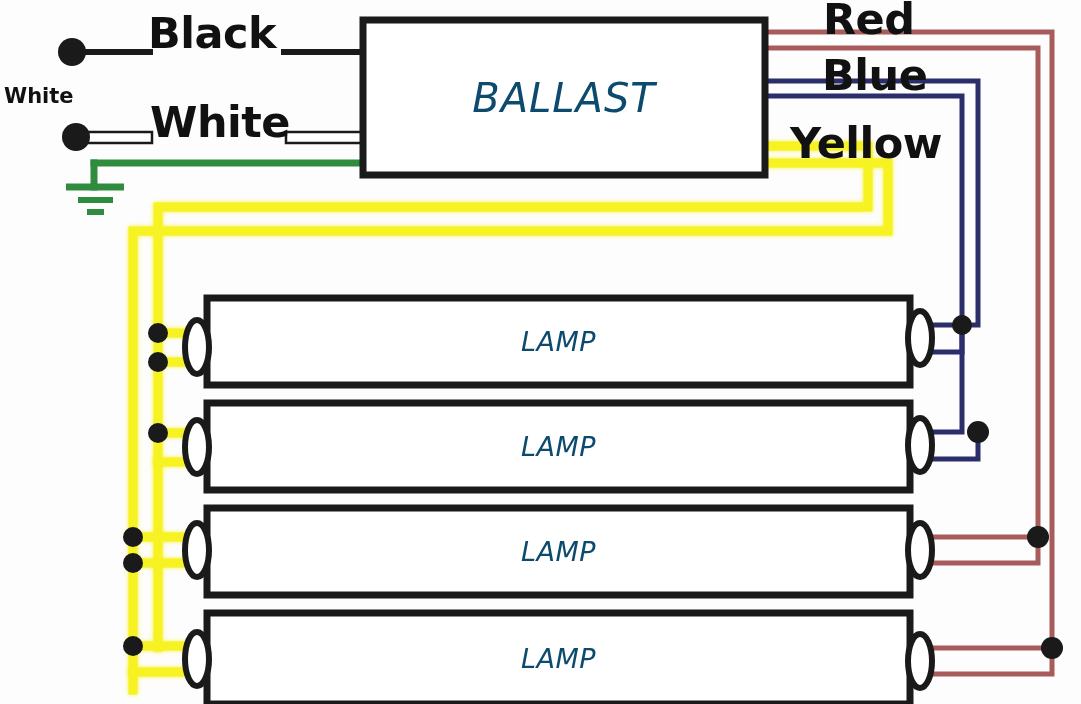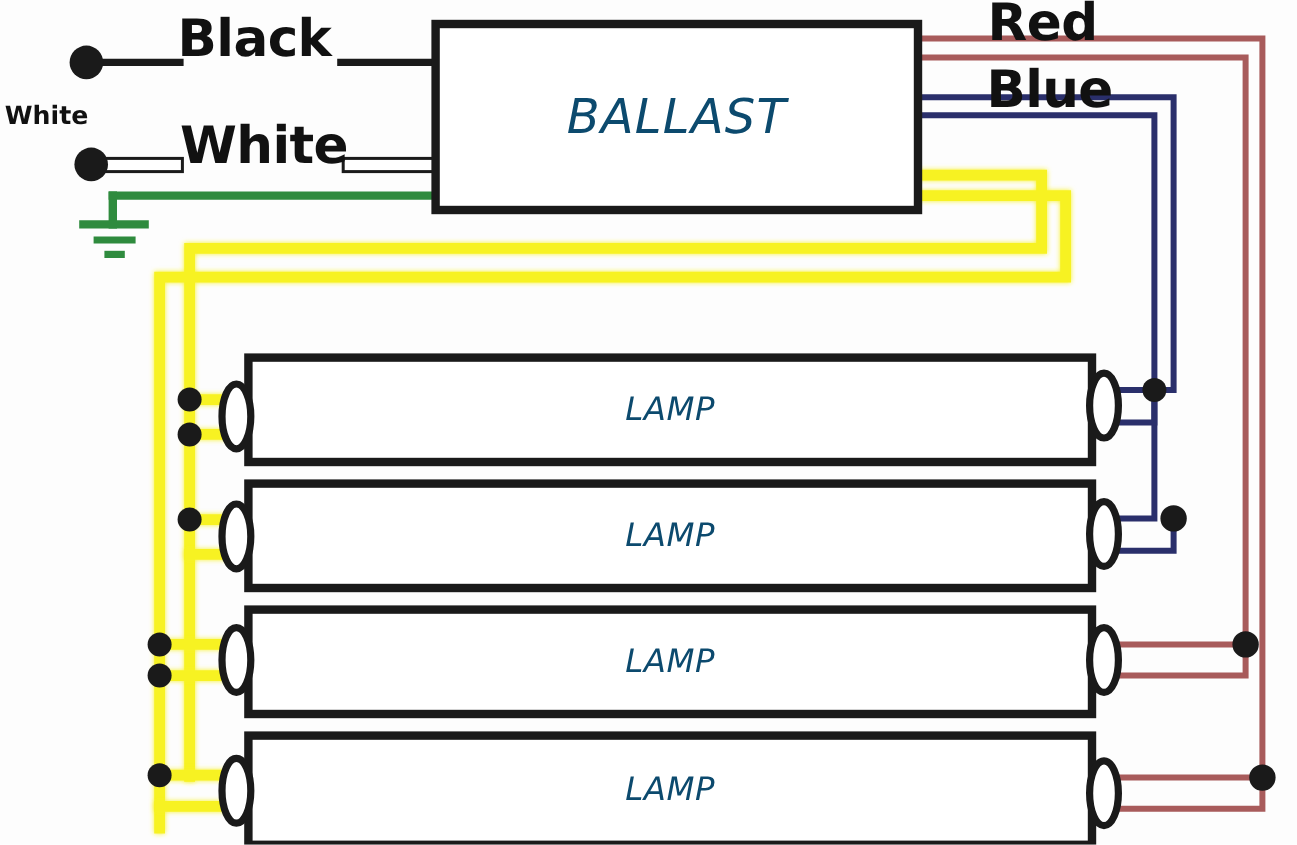--- a/index.html
+++ b/index.html
@@ -134,14 +134,15 @@
   <div class="boxtxt lamp-label" style="left:207px;top:403px;width:703px;height:87px;">LAMP</div>
   <div class="boxtxt lamp-label" style="left:207px;top:508px;width:703px;height:87px;">LAMP</div>
   <div class="boxtxt lamp-label" style="left:207px;top:613px;width:703px;height:91px;">LAMP</div>
 
   <div class="lbl lbl-line" style="left:4px;top:86px;">White</div>
 
   <div class="lbl lbl-wire" style="left:148px;top:12px;">Black</div>
   <div class="lbl lbl-wire" style="left:150px;top:101px;">White</div>
   <div class="lbl lbl-wire" style="left:823px;top:-2px;">Red</div>
   <div class="lbl lbl-wire" style="left:822px;top:54px;">Blue</div>
+  <div class="lbl lbl-wire" style="left:790px;top:122px;">Yellow</div>
 
 </div>
 
 </body></html>

